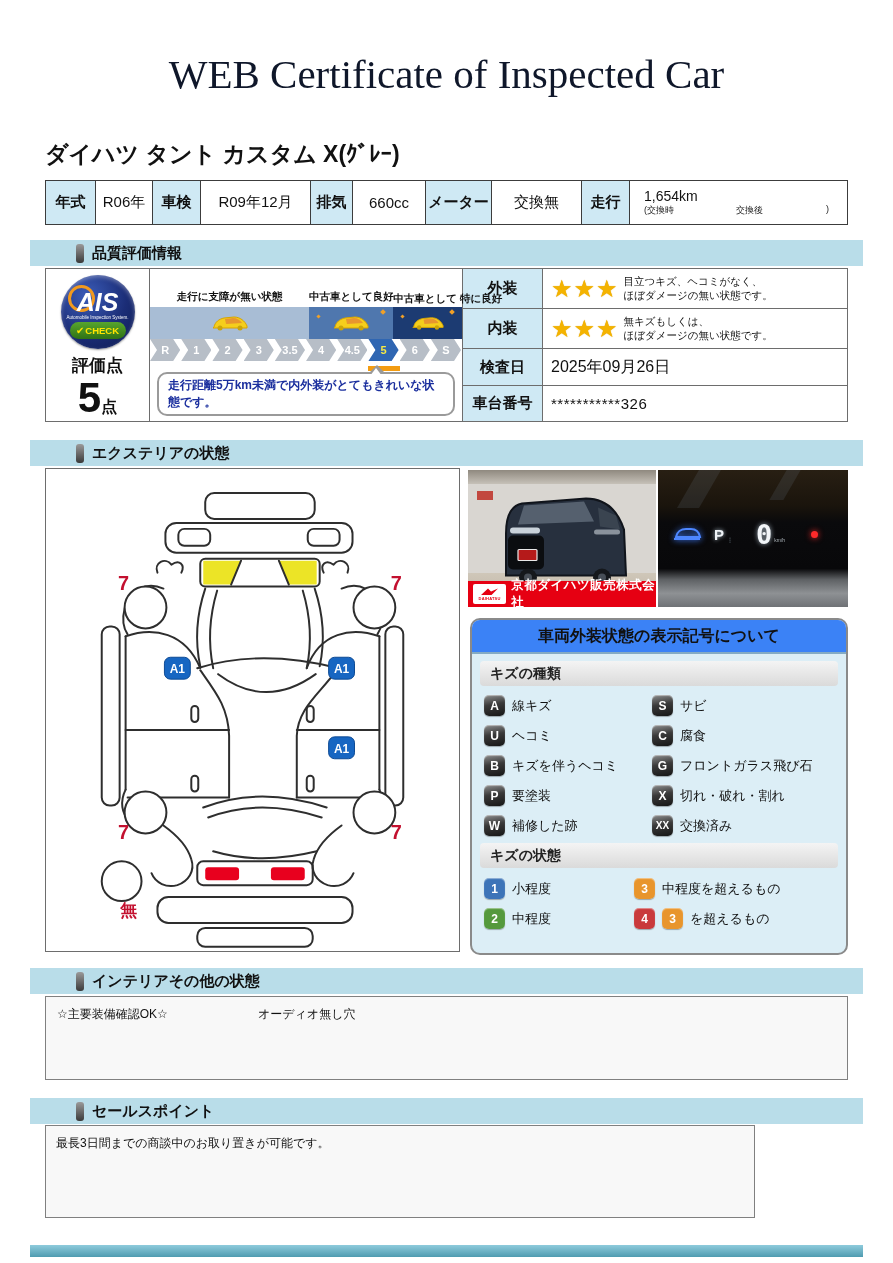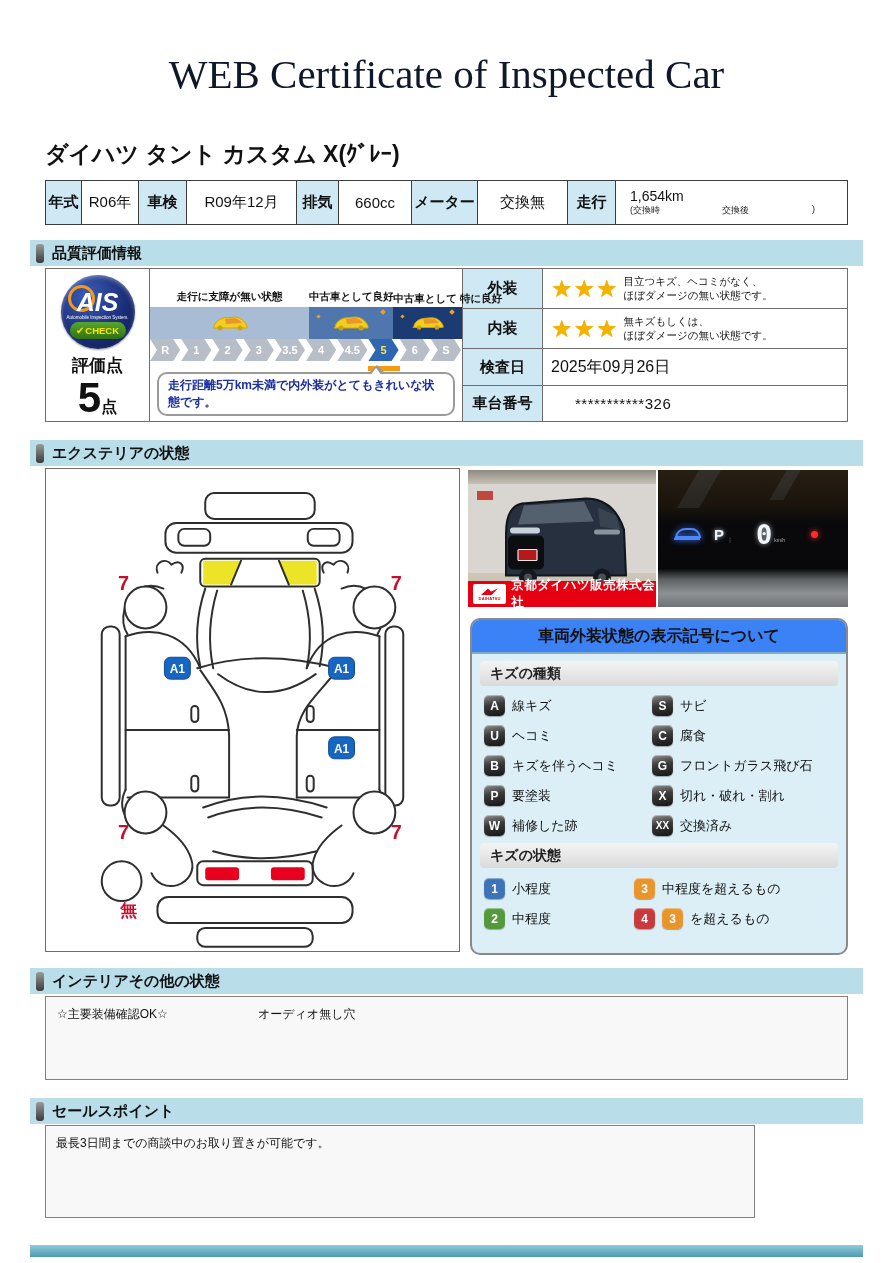--- a/index.html
+++ b/index.html
@@ -11,32 +11,32 @@
   font-family:Liberation Serif, serif; font-size:41px; color:#0f172a; }
 .car-name { position:absolute; top:139px; left:45px; font-size:23px; font-weight:bold; }
 
 
 .spec { position:absolute; top:180px; left:45px; width:803px; height:45px; display:flex;
   border:1px solid #3c3c3c; background:#fff; }
 .spec > div { border-right:1px solid #3c3c3c; display:flex; align-items:center; justify-content:center;
   font-size:15px; height:100%; }
 .spec > div:last-child { border-right:none; }
 .sp-label { background:#cfe9f4; font-weight:bold; }
-.w-year-l{width:36px}.w-year-v{width:57px}.w-shk-l{width:48px}.w-shk-v{width:110px}
+.w-year-l{width:50px}.w-year-v{width:57px}.w-shk-l{width:48px}.w-shk-v{width:110px}
 .w-hk-l{width:42px}.w-hk-v{width:73px}.w-mt-l{width:66px}.w-mt-v{width:90px}.w-so-l{width:48px}
 .sp-mileage { flex:1; flex-direction:column; align-items:flex-start !important;
   justify-content:center !important; padding-left:14px; }
 .sp-mileage .mval { font-size:14px; }
 .sp-mileage .mnote { font-size:9px; color:#222; display:flex; width:185px; }
 .sp-mileage .mnote span:nth-child(2){ margin-left:62px; }
 .sp-mileage .mnote span:nth-child(3){ margin-left:auto; }
 
 
 .sec { position:absolute; left:30px; width:833px; height:26px; background:#b9dde9;
-  display:flex; align-items:center; font-size:15px; font-weight:bold; color:#111; }
+  display:flex; align-items:center; font-size:15px; font-weight:bold; color:#111;padding-left:40px; }
 .sec::before { content:""; width:8px; height:19px; border-radius:3px; margin:0 8px 0 6px;
   background:linear-gradient(180deg,#9a9a9a,#3a3a3a); }
 #sec-quality{top:240px} #sec-exterior{top:440px} #sec-interior{top:968px} #sec-sales{top:1098px}
 
 
 .qbox { position:absolute; top:268px; left:45px; width:803px; height:154px;
   border:1px solid #6d6d6d; display:flex; background:#fff; }
 .ais-cell { width:104px; border-right:1px solid #6d6d6d; text-align:center; padding-top:6px; }
 .ais-logo { width:74px; height:74px; margin:0 auto; border-radius:50%; position:relative;
   background:radial-gradient(circle at 35% 28%, #3b5cb8 0%, #1b2d77 55%, #0d1a4e 100%);
@@ -78,21 +78,21 @@
   border:2px solid #9a9a9a; border-radius:10px; display:flex; align-items:center;
   padding:0 9px; font-size:12px; font-weight:bold; color:#1b2f9e; }
 .bubble::before { content:""; position:absolute; top:-9px; left:71%; border:9px solid transparent;
   border-bottom:9px solid #9a9a9a; border-top:none; }
 .bubble::after { content:""; position:absolute; top:-6px; left:calc(71% + 2.5px);
   border:6.5px solid transparent; border-bottom:8px solid #fff; border-top:none; }
 
 
 .qtable { flex:1; display:flex; flex-direction:column; }
 .qrow { display:flex; border-bottom:1px solid #6d6d6d; align-items:stretch; }
-.qrow:last-child { border-bottom:none;gap:24px; }
+.qrow:last-child { border-bottom:none; }
 .qr1{height:40px}.qr2{height:40px}.qr3{height:37px}.qr4{flex:1}
 .qhead { width:80px; background:#cfe9f4; font-weight:bold; font-size:15px;
   display:flex; align-items:center; justify-content:center; border-right:1px solid #6d6d6d; }
 .qval { flex:1; display:flex; align-items:center; padding-left:8px; }
 .stars { color:#f4b300; font-size:24px; letter-spacing:1px; line-height:1; margin-right:5px;
   text-shadow:0 0 1px #d89a00; }
 .star-desc { font-size:10.5px; line-height:1.3; white-space:pre-line; }
 .qdate { font-size:16px; } .qvin { font-size:15px; letter-spacing:.5px; }
 
 

